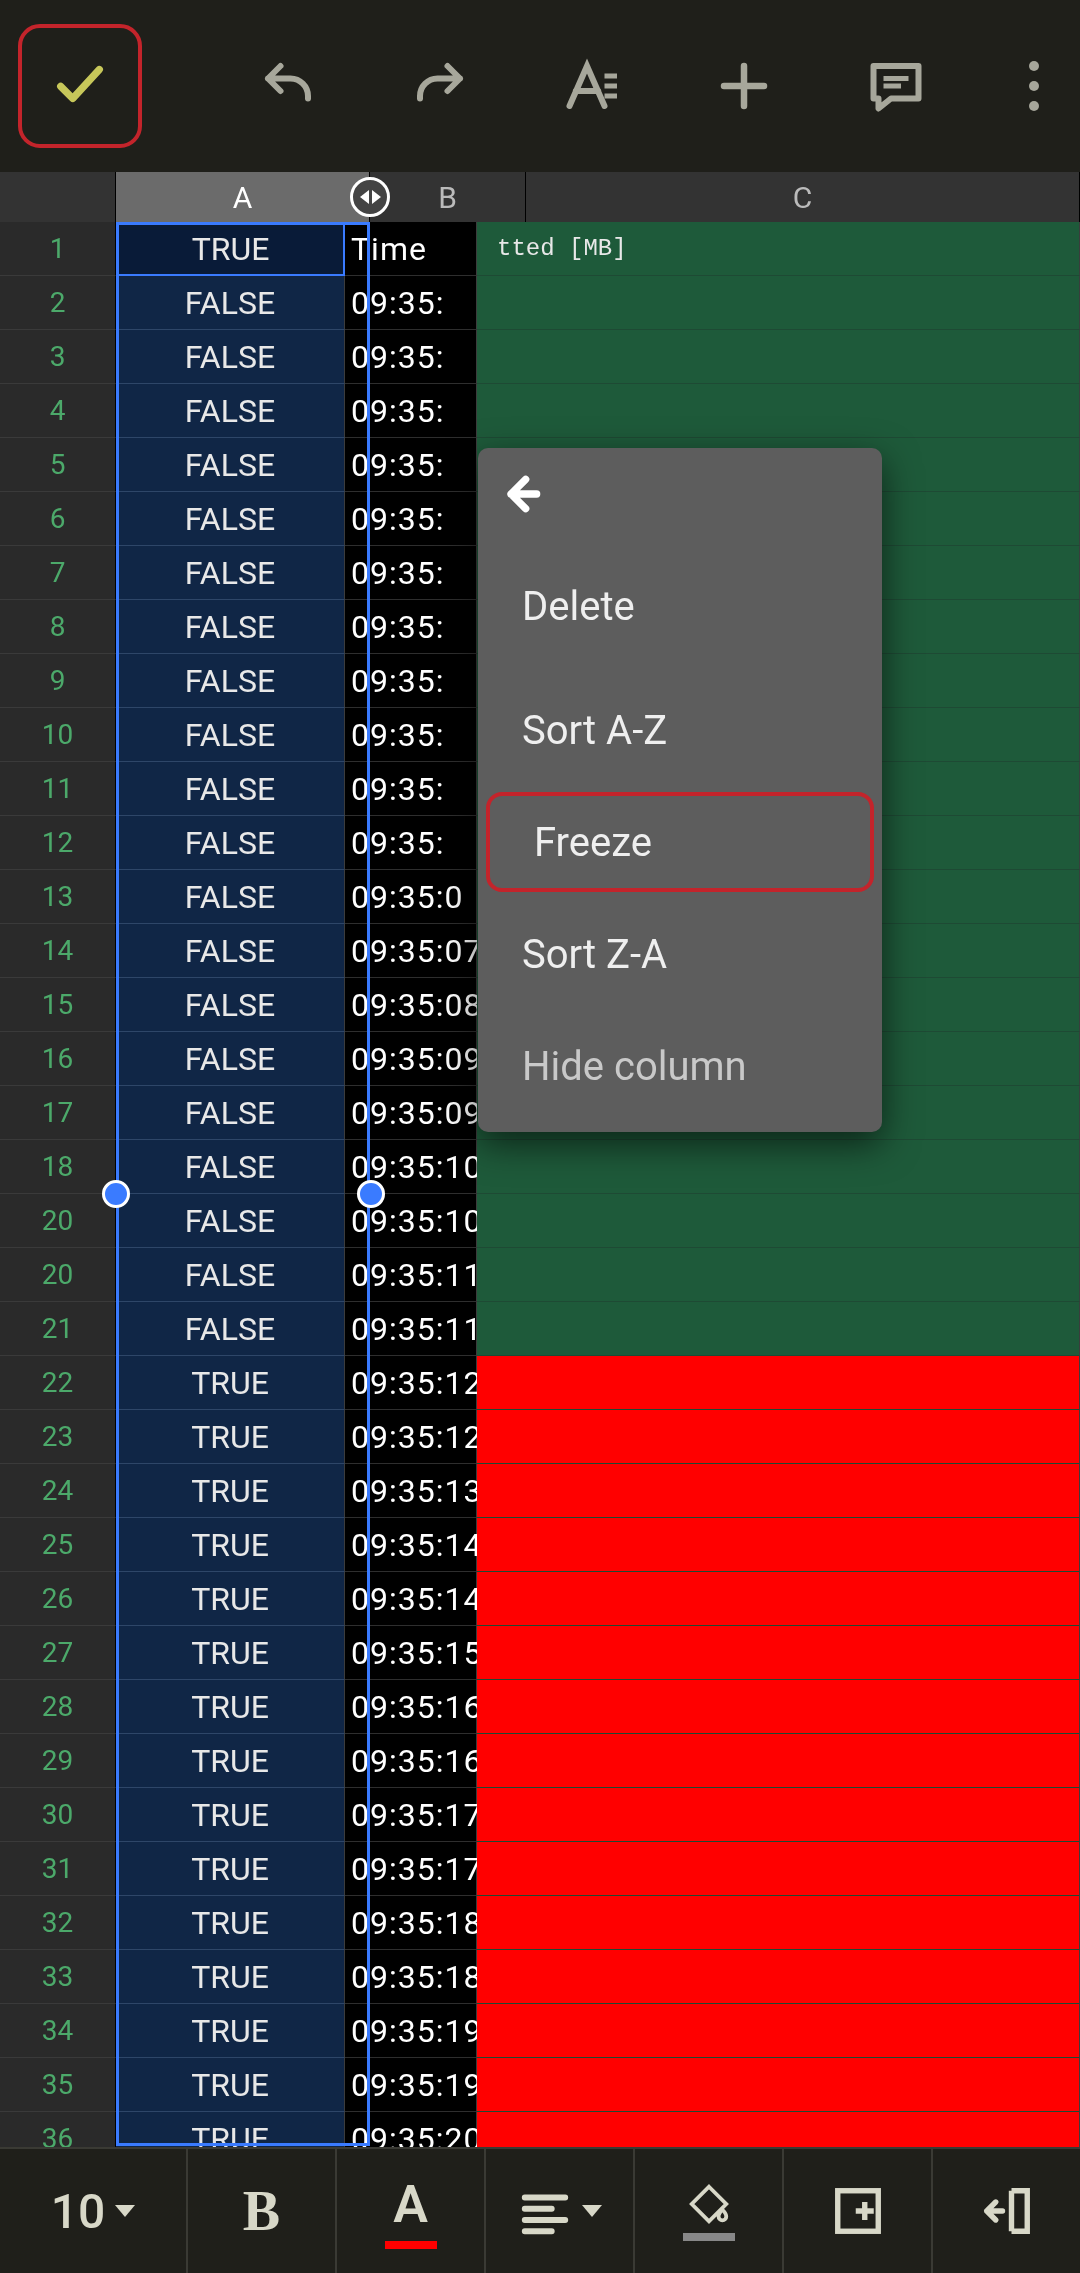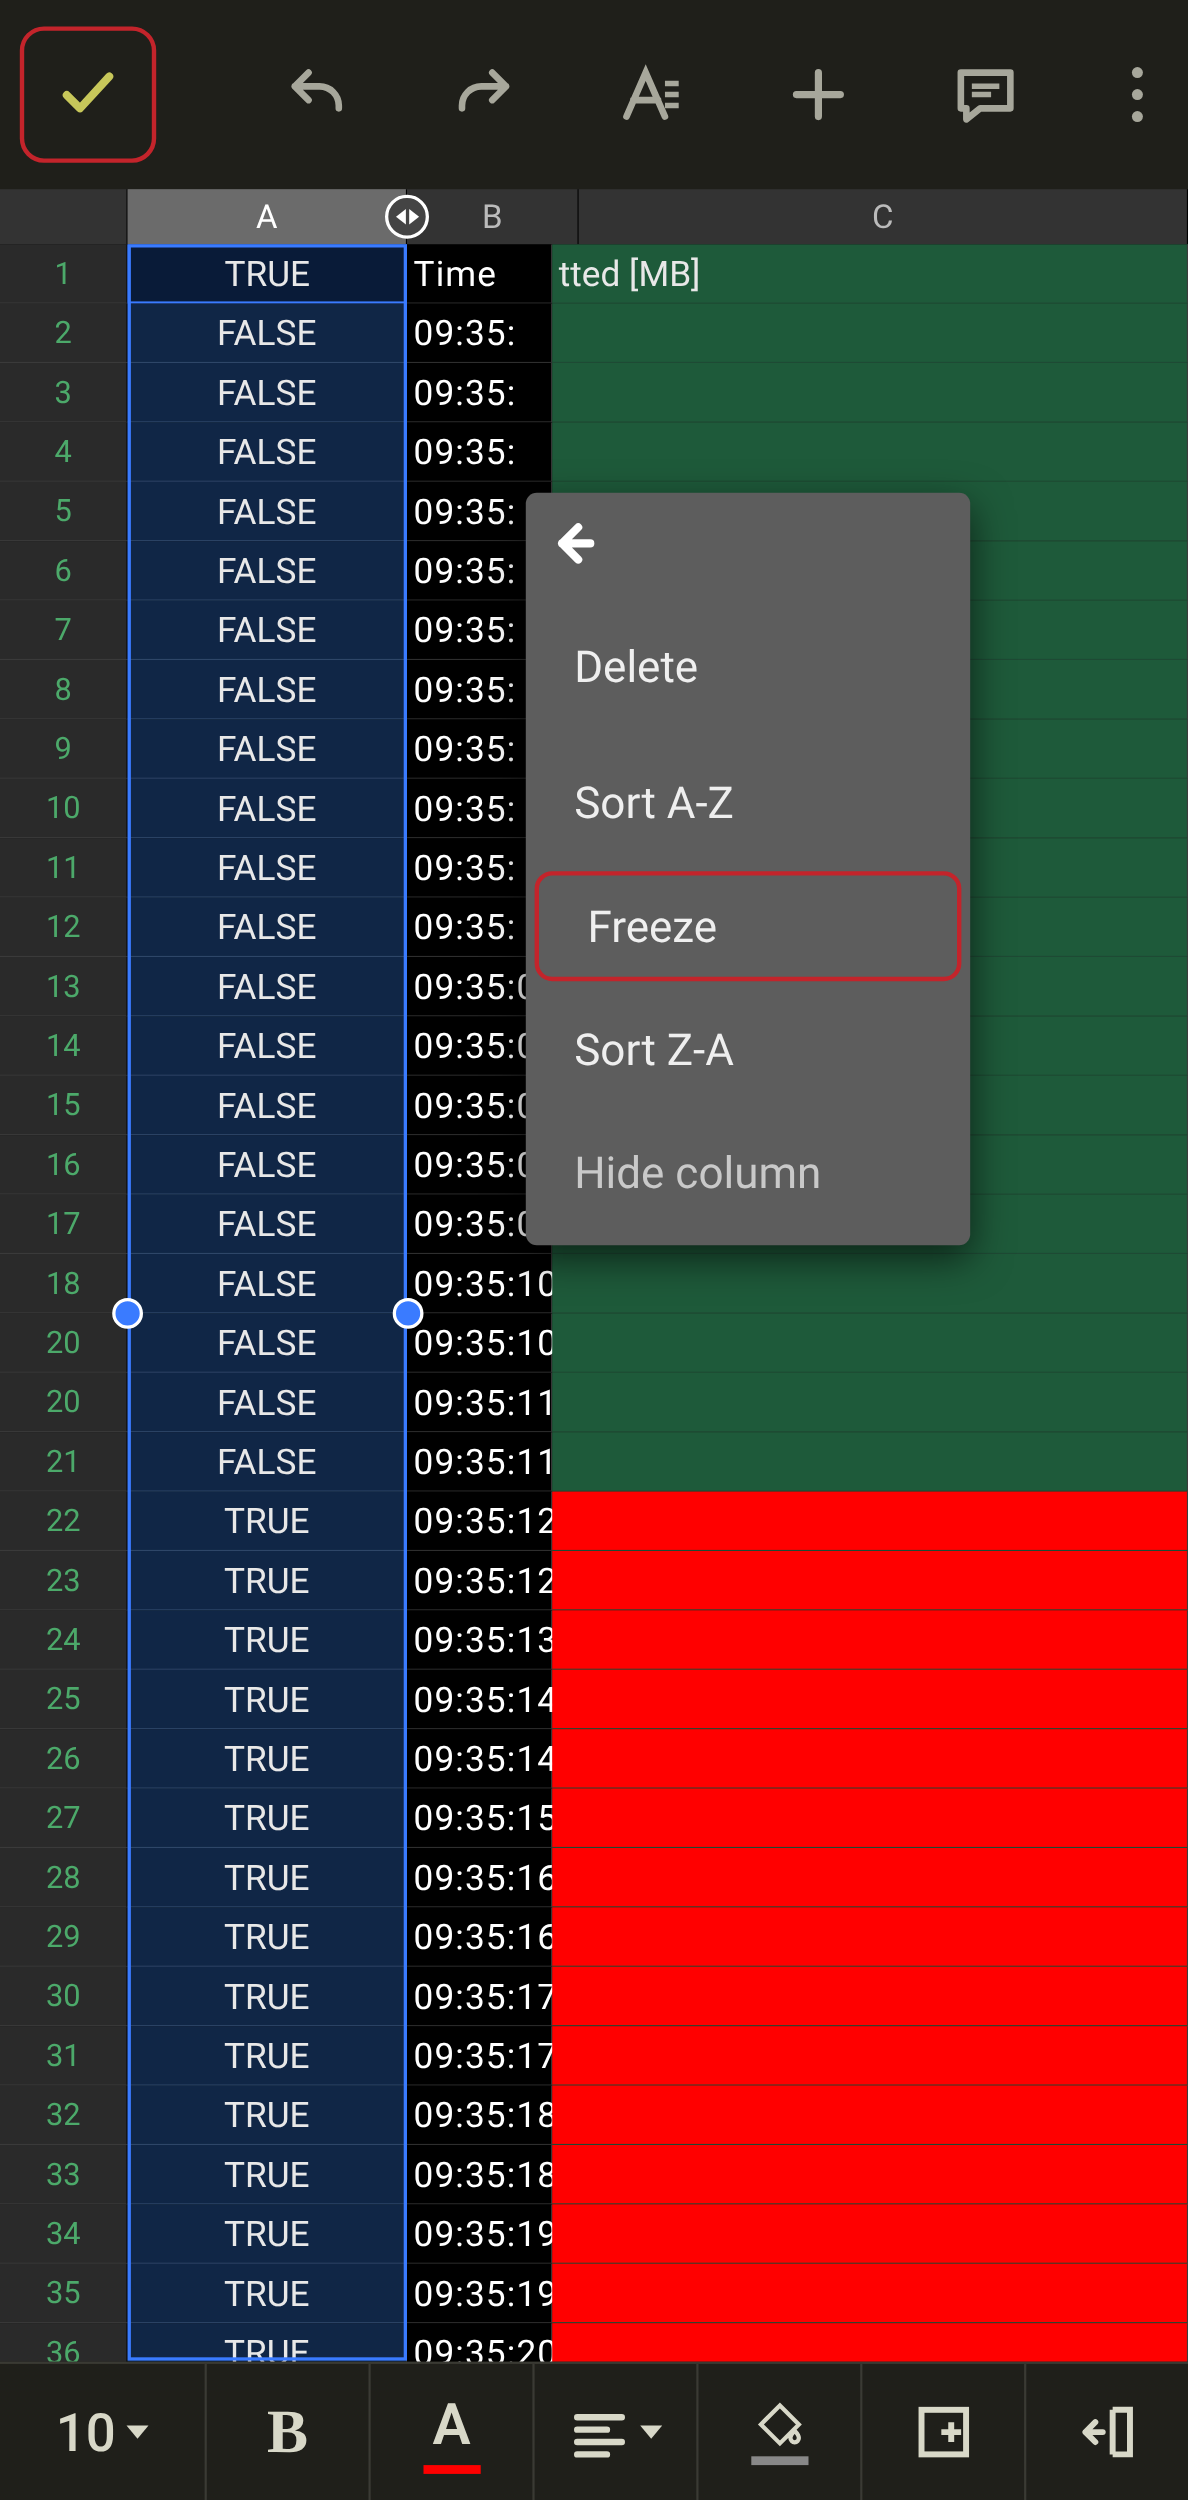--- a/index.html
+++ b/index.html
@@ -51,32 +51,32 @@
     .row { height:54px; display:flex; }
     .row .rownum {
       width:116px; display:flex; align-items:center; justify-content:center;
       background:#2a2a2a; color:#4ca96a; font-size:28px;
       border-right:1px solid #000; border-bottom:1px solid #3a3a3a;
     }
     .cell {
       display:flex; align-items:center; border-right:1px solid #3c3c3c;
     }
     .cA {
-      width:254px; background:#102646; color:#e8e8e8; font-size:32px;
+      width:229px; background:#102646; color:#e8e8e8; font-size:32px;
       justify-content:center; border-bottom:1px solid #2e4668;
       position:relative;
     }
     .cB {
       width:132px; background:#000; color:#fff; font-size:32px;
       justify-content:flex-start; padding-left:6px;
       border-bottom:1px solid #2e2e2e; letter-spacing:1px;
     }
     .cC {
       flex:1; border-bottom:1px solid #1e4a34;
-      justify-content:flex-start; padding-left:6px; font-size:32px; color:#e8e8e8;
+      justify-content:flex-start; padding-left:20px; font-size:24px; color:#e8e8e8;font-family:Liberation Mono, monospace;
     }
     .cC.green { background:#1e5a3a; }
     .cC.red   { background:#ff0000; }
 
     
     .row1 .cB { border-bottom:1px solid #2e2e2e; }
     .row1 .cC { background:#1e5a3a; }
 
     
     .colA-selection {

